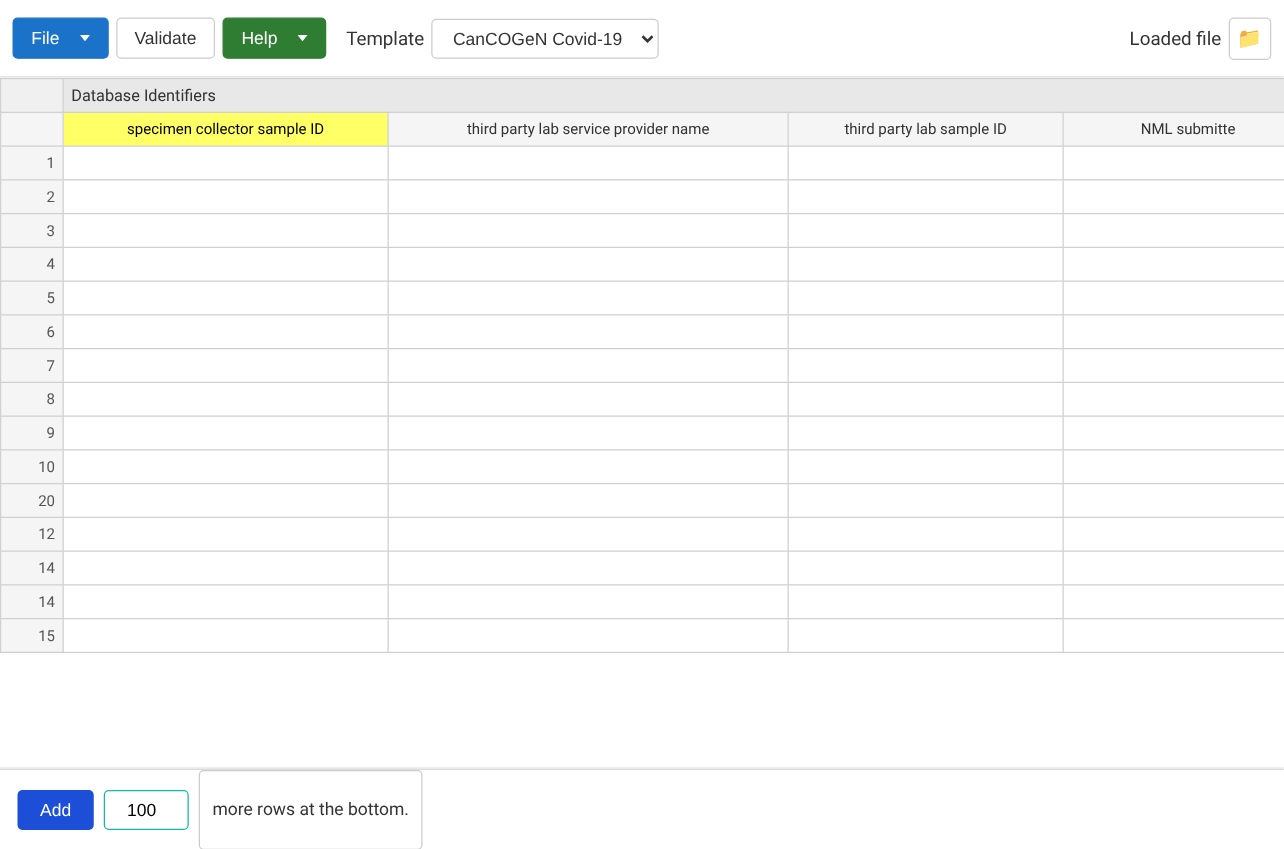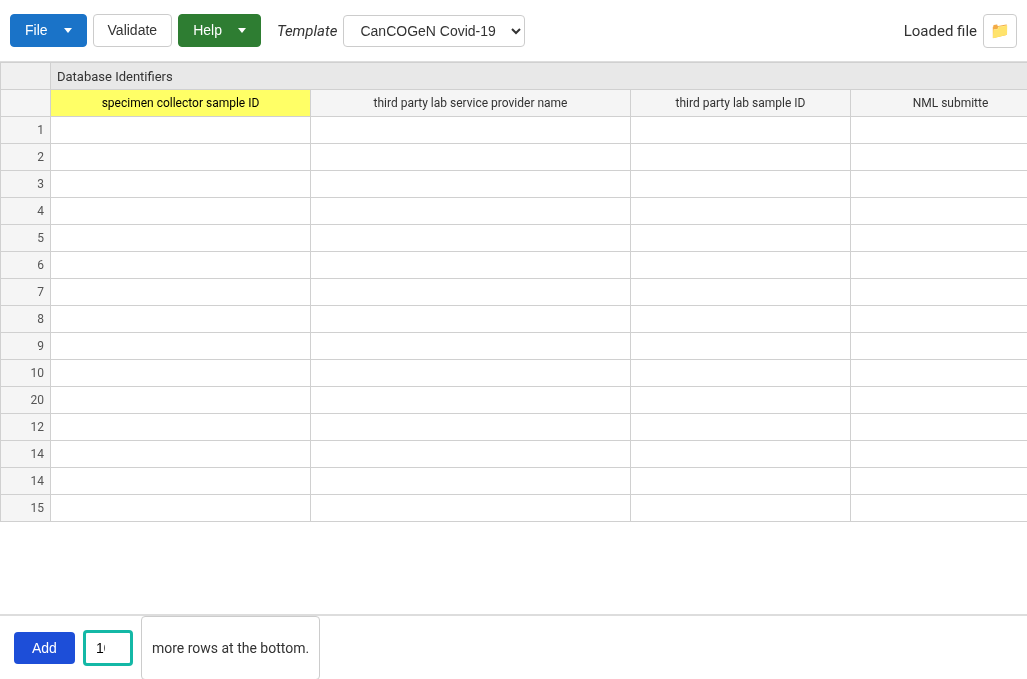--- a/index.html
+++ b/index.html
@@ -70,21 +70,20 @@
     .btn-validate {
       background-color: #fff;
       color: #333;
       border: 1px solid #ccc;
     }
 
     .template-label {
       margin-left: 10px;
       font-size: 15px;
       color: #333;
-      font-style: italic;
     }
 
     .template-select {
       padding: 6px 12px;
       border: 1px solid #ccc;
       border-radius: 4px;
       background: #fff;
       font-size: 14px;
       color: #333;
       cursor: pointer;
@@ -222,23 +221,23 @@
       padding: 8px 18px;
       background: #1d4ed8;
       color: #fff;
       border: none;
       border-radius: 4px;
       font-size: 14px;
       cursor: pointer;
     }
 
     .rows-input {
-      width: 50px;
+      width: 68px;
       padding: 7px 10px;
-      border: 3px solid #14b8a6;
+      border: 1px solid #14b8a6;
       border-radius: 4px;
       font-size: 14px;
       text-align: right;
     }
 
     .more-rows-label {
       font-size: 14px;
       color: #333;
       padding: 23px 10px;
       border: 1px solid #ccc;

